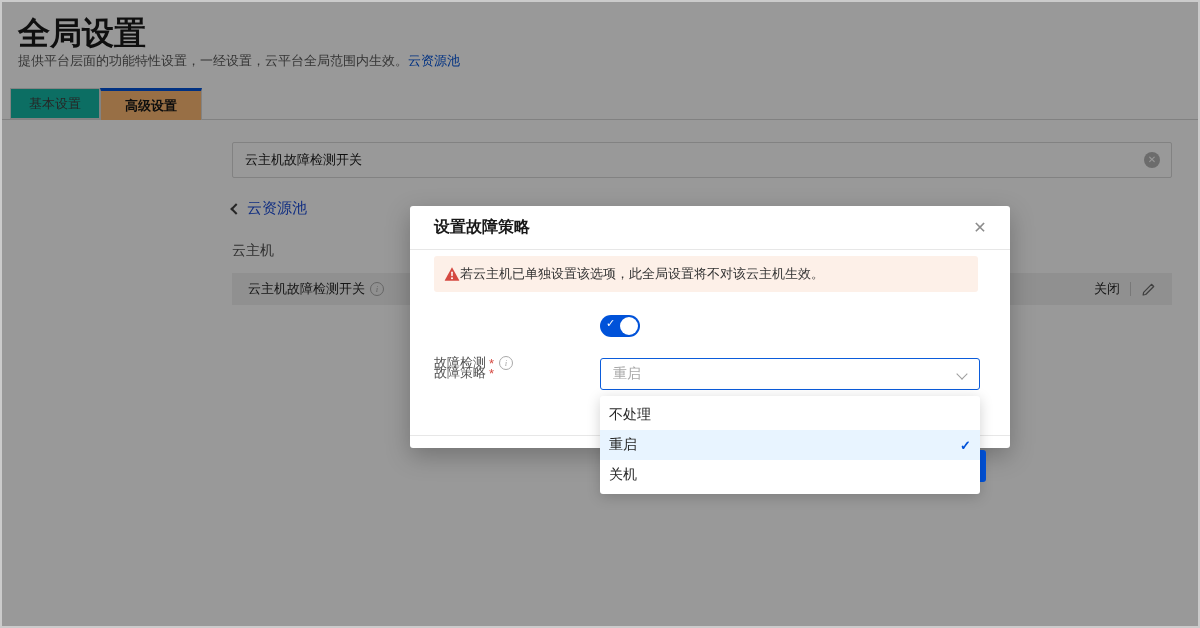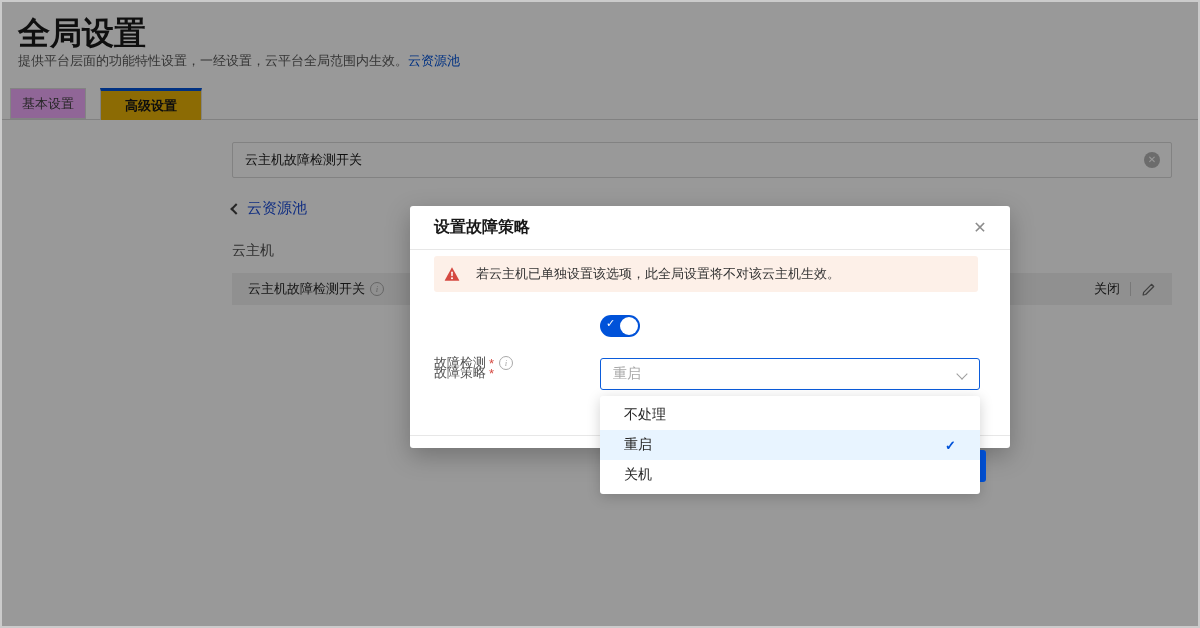--- a/index.html
+++ b/index.html
@@ -8,22 +8,22 @@
             border:2px solid #cbcbcb; overflow:hidden; }
 
   
   .page-title { position:absolute; left:16px; top:10px; font-size:32px; font-weight:600; color:#1a1a1a; }
   .page-sub { position:absolute; left:16px; top:50px; font-size:13px; color:#595959; }
   .learn-more { color:#0052d9; cursor:pointer; }
 
   .tabline { position:absolute; left:0; right:0; top:117px; height:1px; background:#d8d8d8; z-index:1; }
   .tab { position:absolute; top:86px; height:31px; display:flex; align-items:center; justify-content:center;
          font-size:13px; z-index:2; cursor:pointer; }
-  .tab-basic { left:8px; width:76px; background:#f0abfc; border:1px solid #dadada; color:#404040; }
-  .tab-adv { left:98px; width:102px; height:32px; background:#eab308; border-left:1px solid #dadada;
+  .tab-basic { left:8px; width:90px; background:#14b8a6; border:1px solid #dadada; color:#404040; }
+  .tab-adv { left:98px; width:102px; height:32px; background:#fdba74; border-left:1px solid #dadada;
              border-right:1px solid #dadada; border-top:3px solid #0052d9; color:#181818; font-weight:600; z-index:3; }
 
   .search-box { position:absolute; left:230px; top:140px; width:940px; height:36px; }
   .search-input { width:100%; height:100%; border:1px solid #d9d9d9; border-radius:2px; background:#fff;
                   font-size:13px; color:#181818; padding:0 36px 0 12px; outline:none;
                   font-family:"Liberation Sans", sans-serif; }
   .clear-ic { position:absolute; right:12px; top:10px; width:16px; height:16px; border-radius:50%;
               background:#b5b5b5; color:#fff; font-size:10px; line-height:16px; text-align:center; cursor:pointer; }
 
   .back-link { position:absolute; left:230px; top:197px; font-size:15px; font-weight:500; color:#1d4ed8;
@@ -47,21 +47,21 @@
   
   .dialog { position:absolute; left:408px; top:204px; width:600px; height:242px; background:#fff;
             border-radius:3px; box-shadow:0 8px 24px rgba(0,0,0,0.25); z-index:100; }
   .dlg-header { position:relative; height:44px; border-bottom:1px solid #e7e7e7; display:flex; align-items:center;
                 padding:0 24px; }
   .dlg-title { font-size:16px; font-weight:600; color:#181818; }
   .dlg-close { position:absolute; right:20px; top:12px; font-size:16px; color:#8c8c8c; cursor:pointer;
                width:20px; height:20px; text-align:center; line-height:20px; }
 
   .dlg-alert { position:absolute; left:24px; right:32px; top:50px; height:36px; background:#fdf0e8;
-               border-radius:3px; display:flex; align-items:center; gap:16px; padding:0 10px;
+               border-radius:3px; display:flex; align-items:center; gap:0; padding:0 10px;
                font-size:13px; color:#333333; }
   .warn-ic { flex:0 0 auto; display:flex; }
 
   .f-label { position:absolute; left:24px; font-size:13px; color:#4f4f4f; display:flex; align-items:center; }
   .req { color:#d54941; margin-left:3px; }
   .lbl-detect { top:112px;margin-top:36px; }
   .lbl-policy { top:158px; }
 
   .switch { position:absolute; left:190px; top:109px; width:40px; height:22px; border-radius:11px;
             background:#0052d9; cursor:pointer; }
@@ -73,21 +73,21 @@
             font-size:14px; color:#a8a8a8; cursor:pointer; }
   .chev-down { position:absolute; right:13px; top:11px; width:8px; height:8px; border-right:1.5px solid #9e9e9e;
                border-bottom:1.5px solid #9e9e9e; transform:rotate(45deg); }
 
   .dlg-footer-line { position:absolute; left:0; right:0; top:229px; height:1px; background:#e7e7e7; }
   .ok-btn { position:absolute; right:24px; top:244px; width:88px; height:32px; background:#0052d9;
             border:none; border-radius:3px; cursor:pointer; z-index:1; }
 
   .dropdown { position:absolute; left:190px; top:190px; width:380px; height:98px; background:#fff;
               border-radius:3px; box-shadow:0 3px 14px rgba(0,0,0,0.18); padding:4px 0; z-index:5; }
-  .opt { height:30px; display:flex; align-items:center; padding:0 24px; font-size:14px; color:#262626; cursor:pointer; }
+  .opt { height:30px; display:flex; align-items:center; padding:0 9px; font-size:14px; color:#262626; cursor:pointer; }
   .opt.selected { background:#e8f4ff; }
   .opt .tick { margin-left:auto; color:#0052d9; font-weight:700; font-size:13px; }
 </style>
 </head>
 <body>
 
 <div class="screen">
 
   <div class="page-title">全局设置</div>
   <div class="page-sub"><span>提供平台层面的功能特性设置，一经设置，云平台全局范围内生效。</span><span class="learn-more">云资源池</span>

